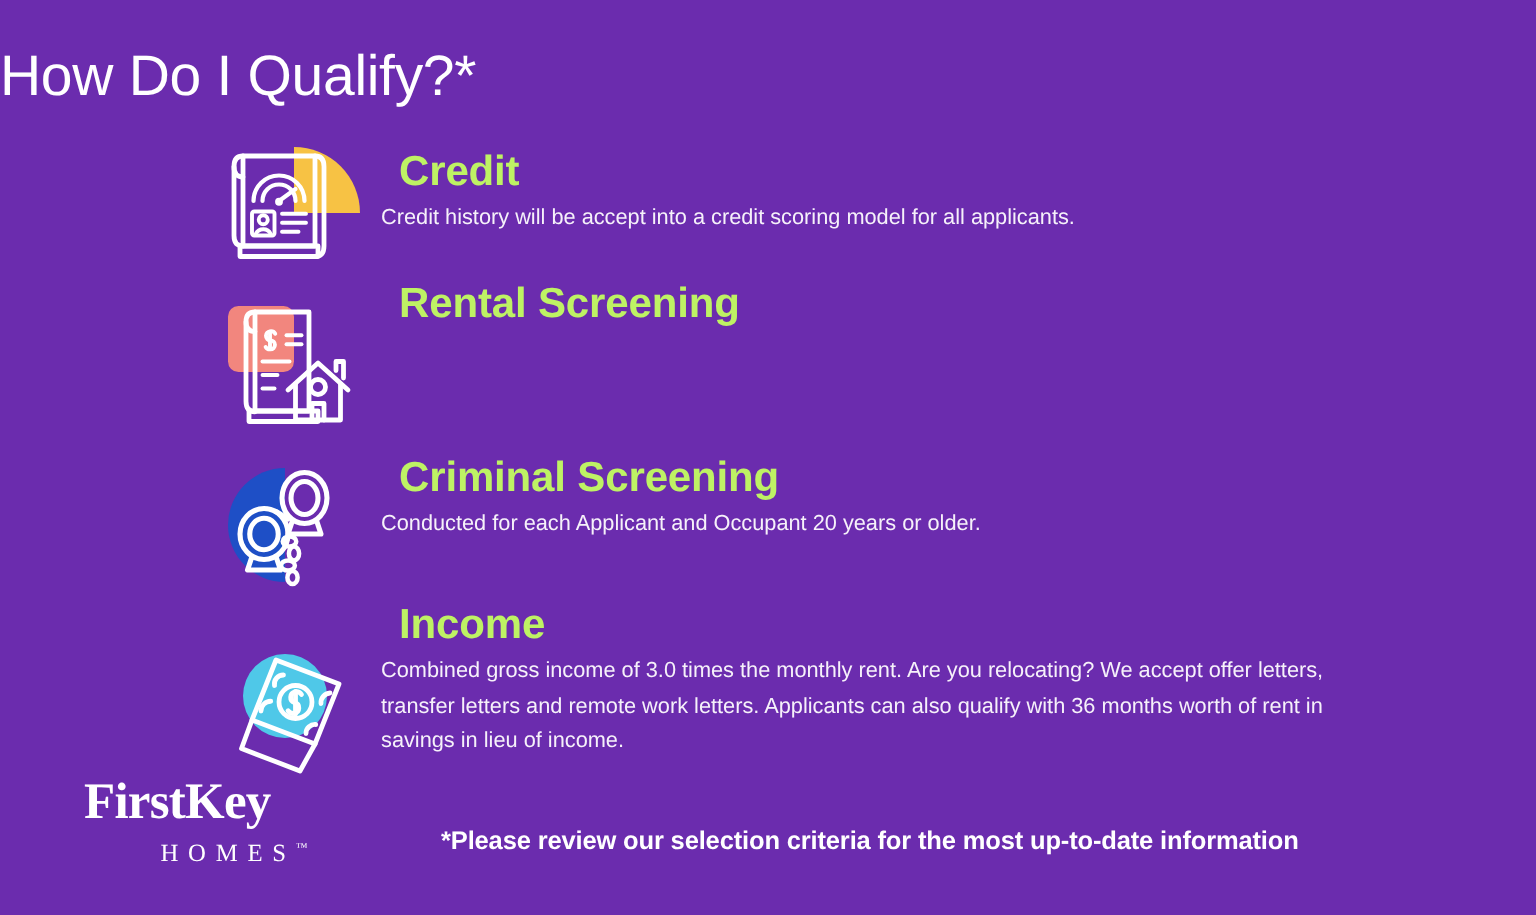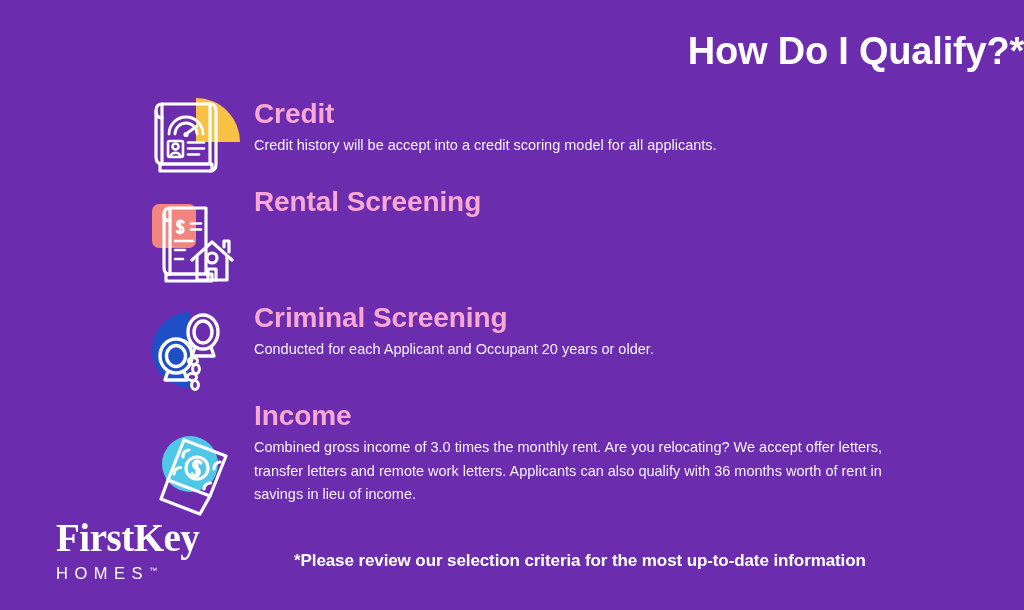--- a/index.html
+++ b/index.html
@@ -23,23 +23,23 @@
     height: 610px;
     background: #6B2CAE;
   }
 
   
   .page-title {
     position: absolute;
     top: 30px;
     left: 0;
     width: 1024px;
-    text-align: right;
+    text-align: left;
     font-size: 38px;
-    font-weight: bold;
+    font-weight: normal;
     letter-spacing: -0.2px;
     color: #ffffff;
   }
 
   
   .section {
     position: absolute;
     left: 148px;
     display: flex;
     align-items: flex-start;
@@ -67,22 +67,22 @@
     padding-top: 2px;
   }
   #section-rental .section-body   { padding-top: 0; text-align: center; }
   #section-criminal .section-body { padding-top: 0; }
   #section-income .section-body   { padding-top: 0; }
 
   .section-heading {
     font-size: 28px;
     font-weight: bold;
     line-height: 1.12;
-    color: #f9a8d4;
-    margin: 0 0 5px 0;
+    color: #bef264;
+    margin: 0 0 5px 12px;
     letter-spacing: -0.1px;
   }
 
   .section-text {
     font-size: 14.5px;
     line-height: 1.62;
     color: #f6f1fa;
     margin: 0;
     font-weight: 400;
     max-width: 660px;
@@ -91,35 +91,36 @@
   
   .logo {
     position: absolute;
     left: 56px;
     top: 518px;
     width: 200px;
     height: 76px;
   }
   .logo-word {
     font-family: "Liberation Serif", serif;
-    font-size: 39px;
+    font-size: 34px;
     font-weight: bold;
     color: #ffffff;
     line-height: 1;
     letter-spacing: -0.5px;
     white-space: nowrap;
   }
   .logo-sub {
-    font-family: Liberation Sans, sans-serif;
+    font-family: Liberation Serif, serif;
     font-size: 16.5px;
     font-weight: 400;
     letter-spacing: 6.5px;
     color: #ffffff;
     margin-top: 7px;
     white-space: nowrap;
+    text-align: center;
   }
   .logo-tm {
     font-size: 8px;
     vertical-align: super;
     letter-spacing: 0;
   }
 
   
   .footnote {
     position: absolute;

